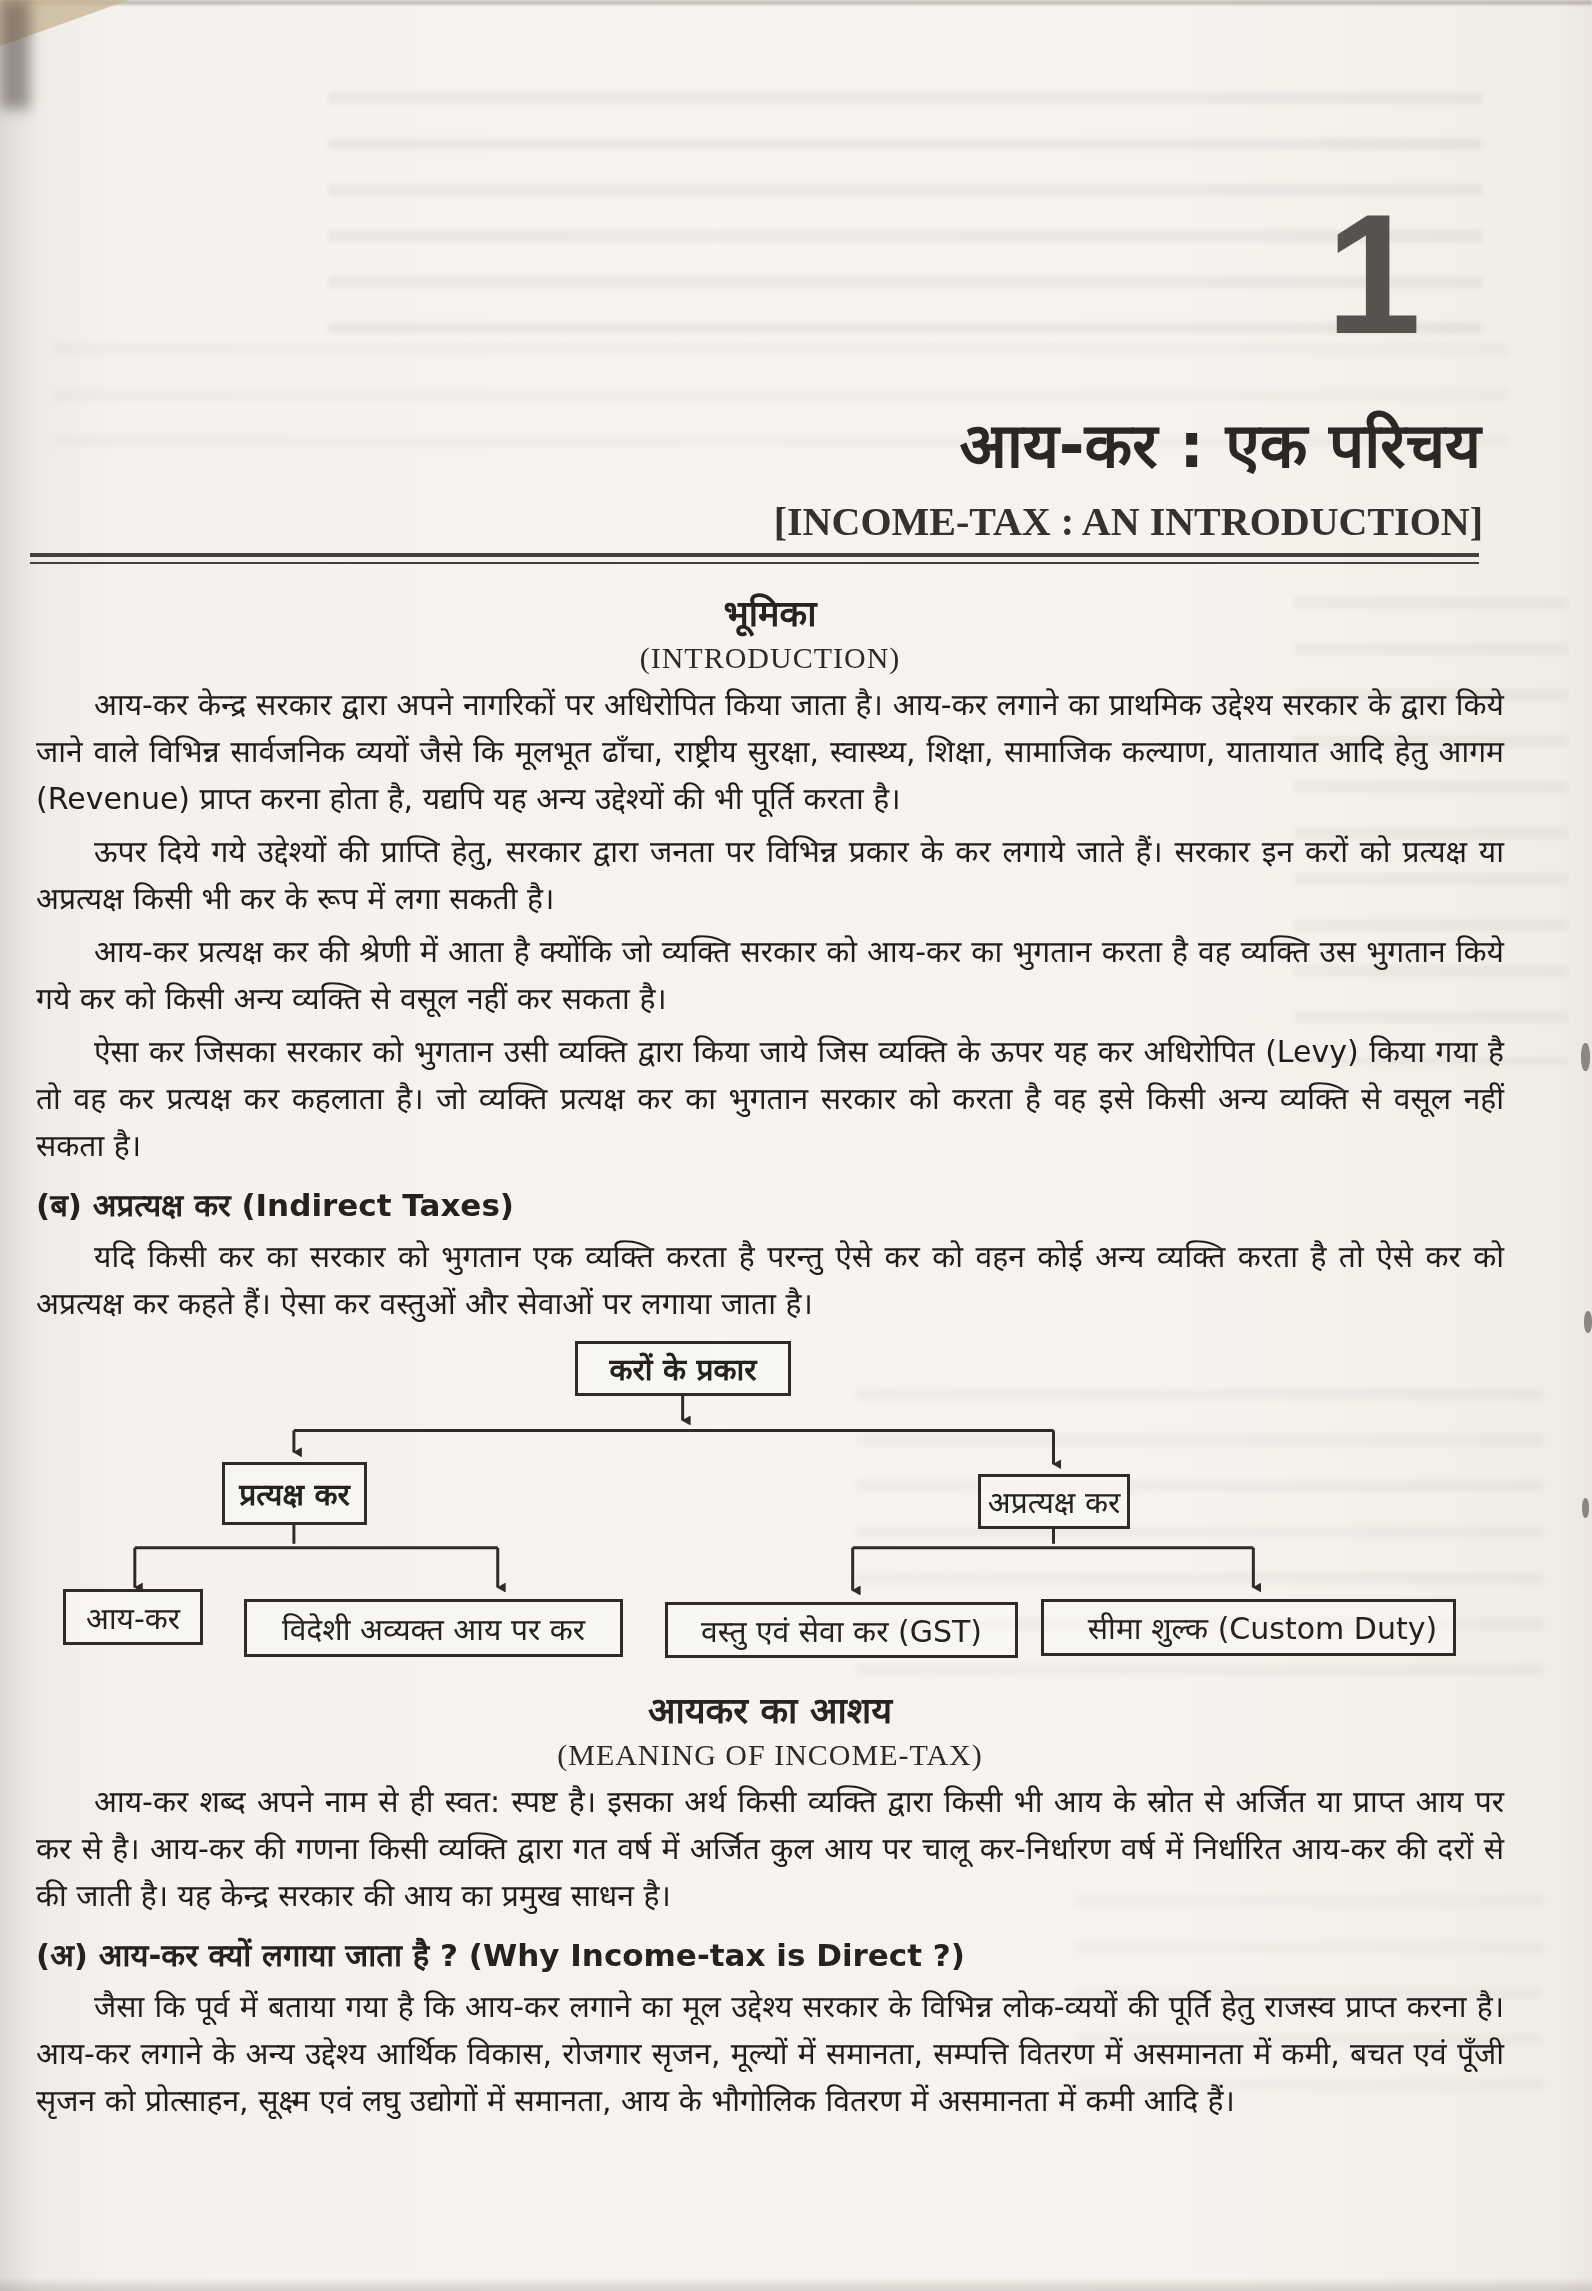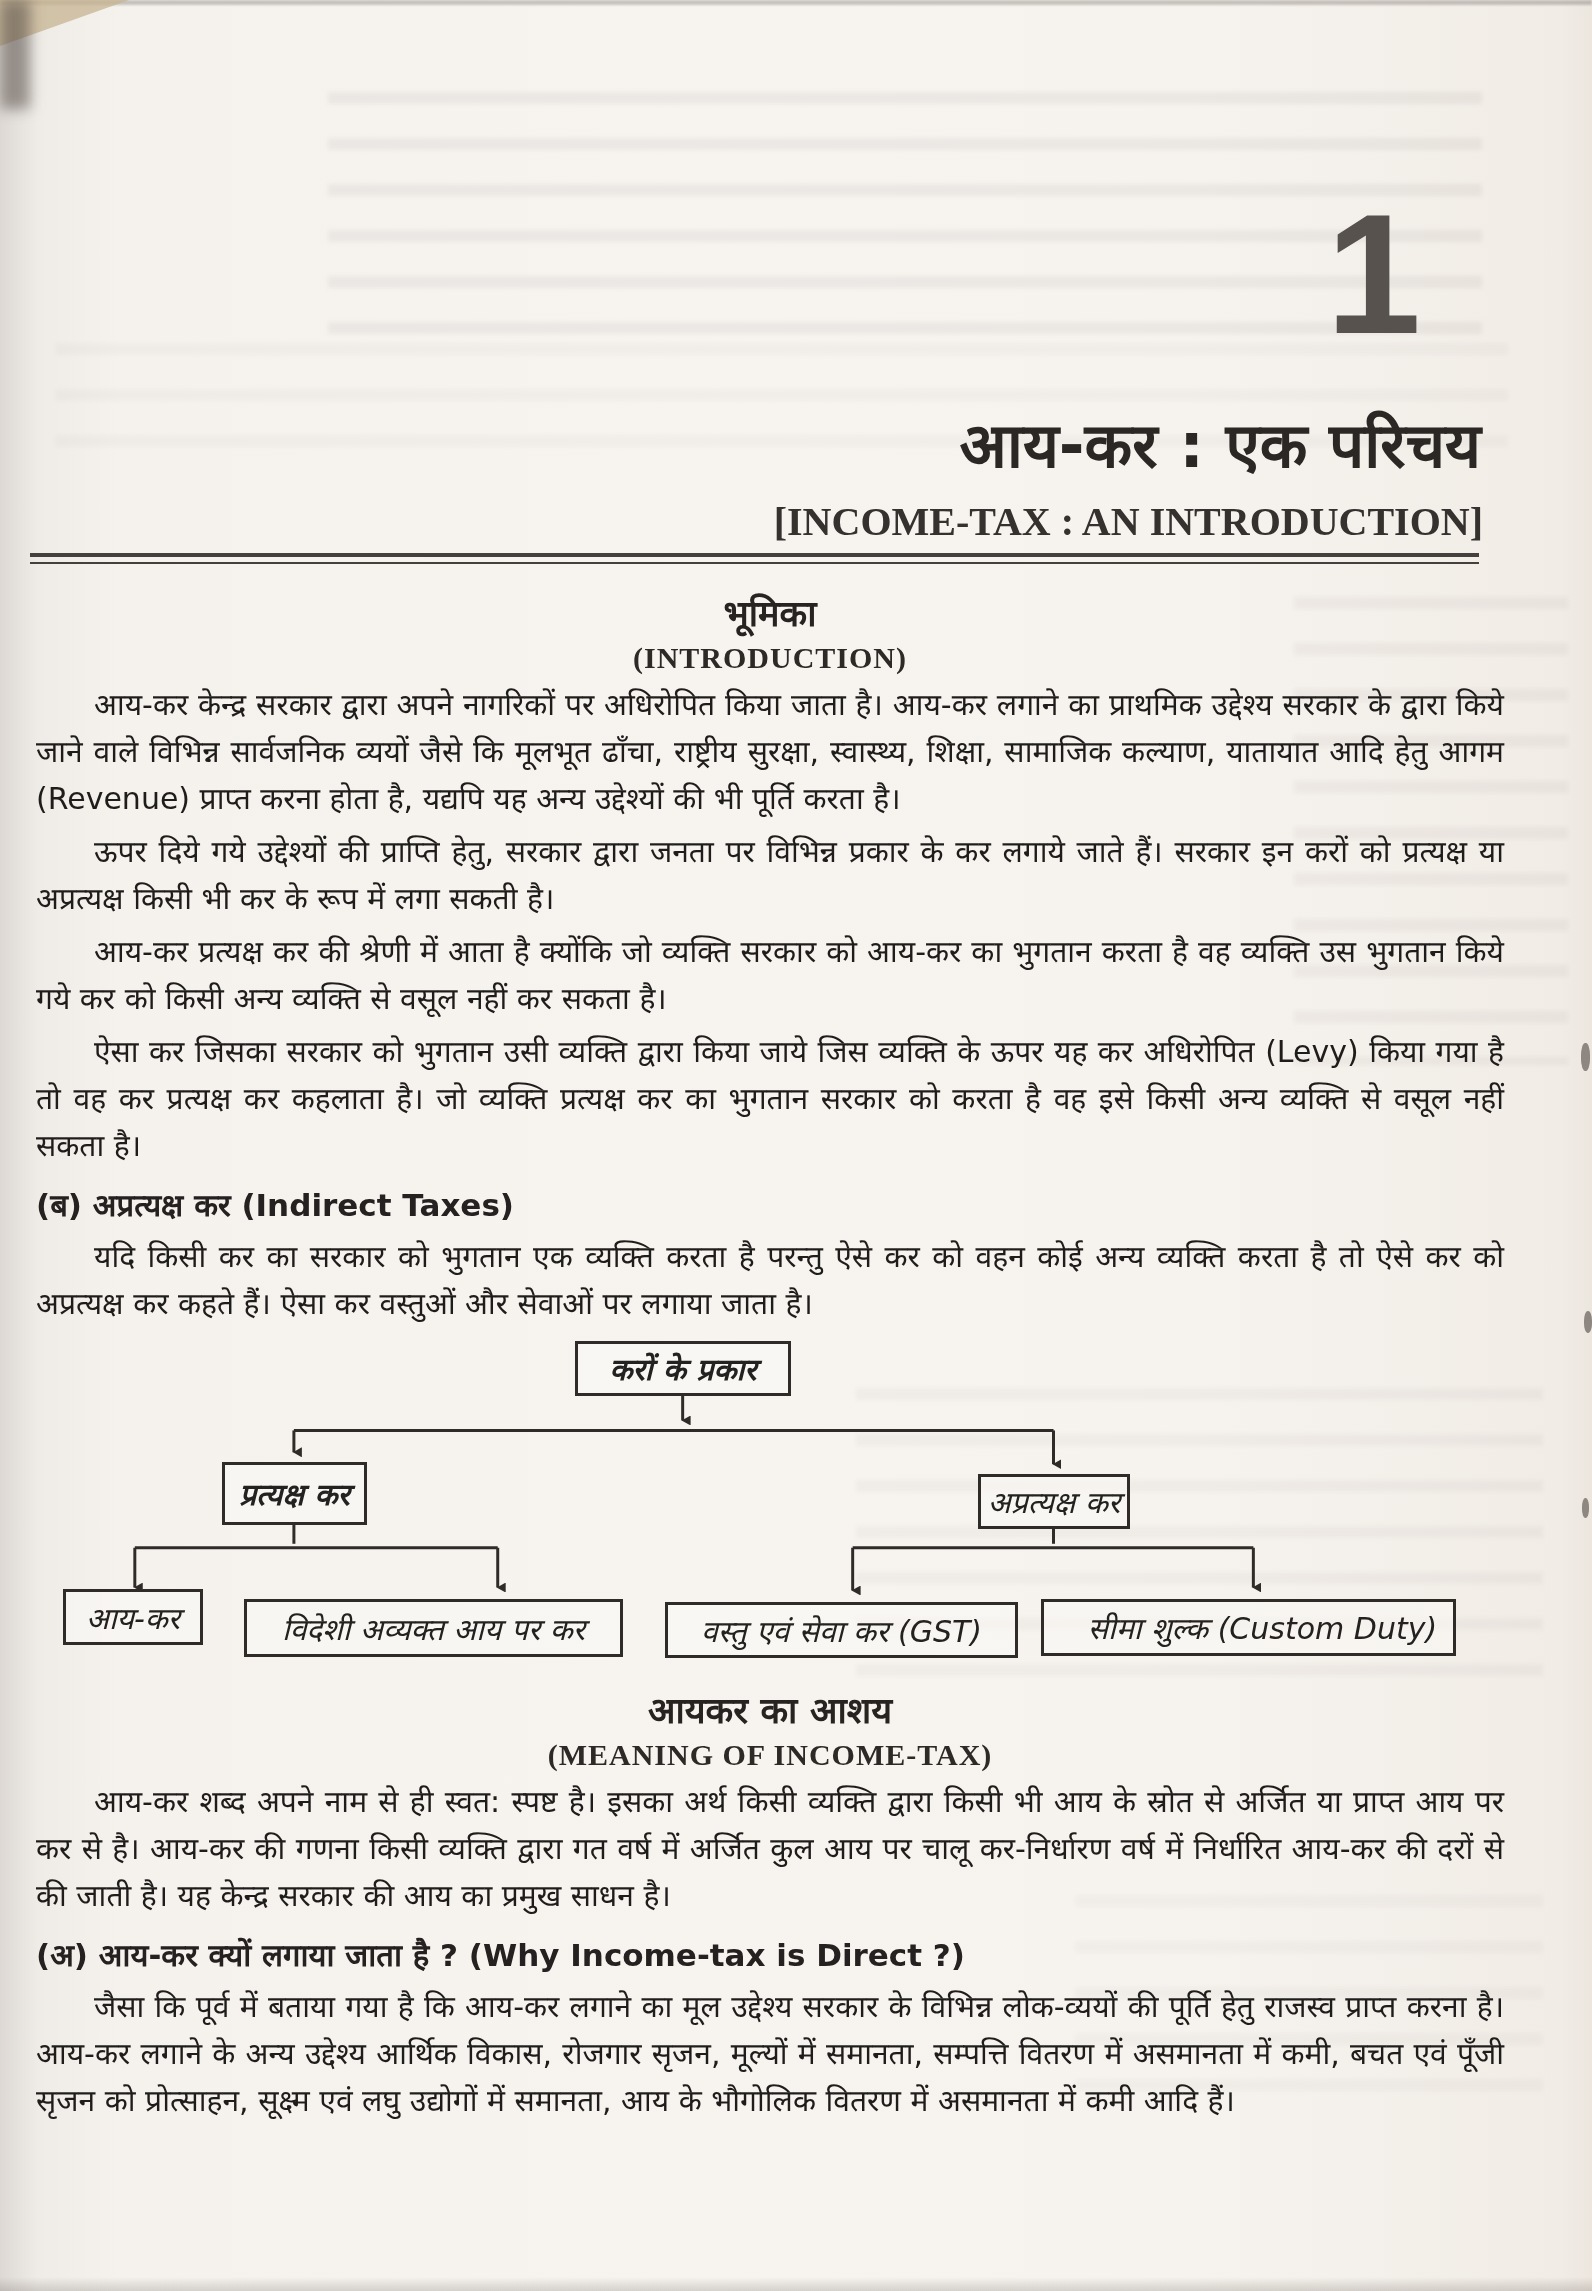--- a/index.html
+++ b/index.html
@@ -50,30 +50,30 @@
   .title-en{position:absolute;top:498px;right:109px;
     font-family:"Liberation Serif","DejaVu Serif",serif;
     font-size:40px;font-weight:bold;color:#35312e;white-space:nowrap;}
   .double-rule{position:absolute;left:30px;right:113px;top:553px;height:5px;
     border-top:4px solid #44403d;border-bottom:2px solid #44403d;}
 
   
   .content{position:relative;z-index:2;padding:0 88px 0 36px;}
   .center-head-hi{text-align:center;font-size:36px;font-weight:bold;
     color:#262320;margin:6px 0 4px 0;}
-  .center-head-en{text-align:center;font-size:30px;font-weight:bold;
+  .center-head-en{text-align:center;font-size:30px;font-weight:normal;
     font-family:"Liberation Serif","DejaVu Serif",serif;
     letter-spacing:1px;color:#2c2926;margin:0 0 6px 0;}
   p.body{font-size:30px;line-height:47px;text-align:justify;
     text-indent:58px;margin:6px 0 0 0;color:#1f1d1b;}
   .sec-head{font-size:31px;font-weight:bold;color:#242120;
     margin:14px 0 0 0;line-height:44px;}
 
   
-  .flowchart{position:relative;height:346px;margin:6px -88px 0 -36px;width:1592px;font-style:italic;}
+  .flowchart{position:relative;height:346px;margin:6px -88px 0 -36px;width:1592px;}
   .fc-svg{position:absolute;left:0;top:0;}
   .fc-box{position:absolute;border:3px solid #2e2b28;background:rgba(250,248,245,.6);
     display:flex;align-items:center;justify-content:center;
     font-size:30px;font-weight:bold;color:#242220;white-space:nowrap;
     box-sizing:border-box;}
   .fc-root{left:575px;top:8px;width:216px;height:55px;}
   .fc-direct{left:222px;top:129px;width:145px;height:63px;}
   .fc-indirect{left:978px;top:141px;width:152px;height:55px;font-weight:normal;}
   .fc-income{left:63px;top:256px;width:140px;height:56px;font-weight:normal;}
   .fc-foreign{left:244px;top:266px;width:379px;height:58px;font-weight:normal;}

